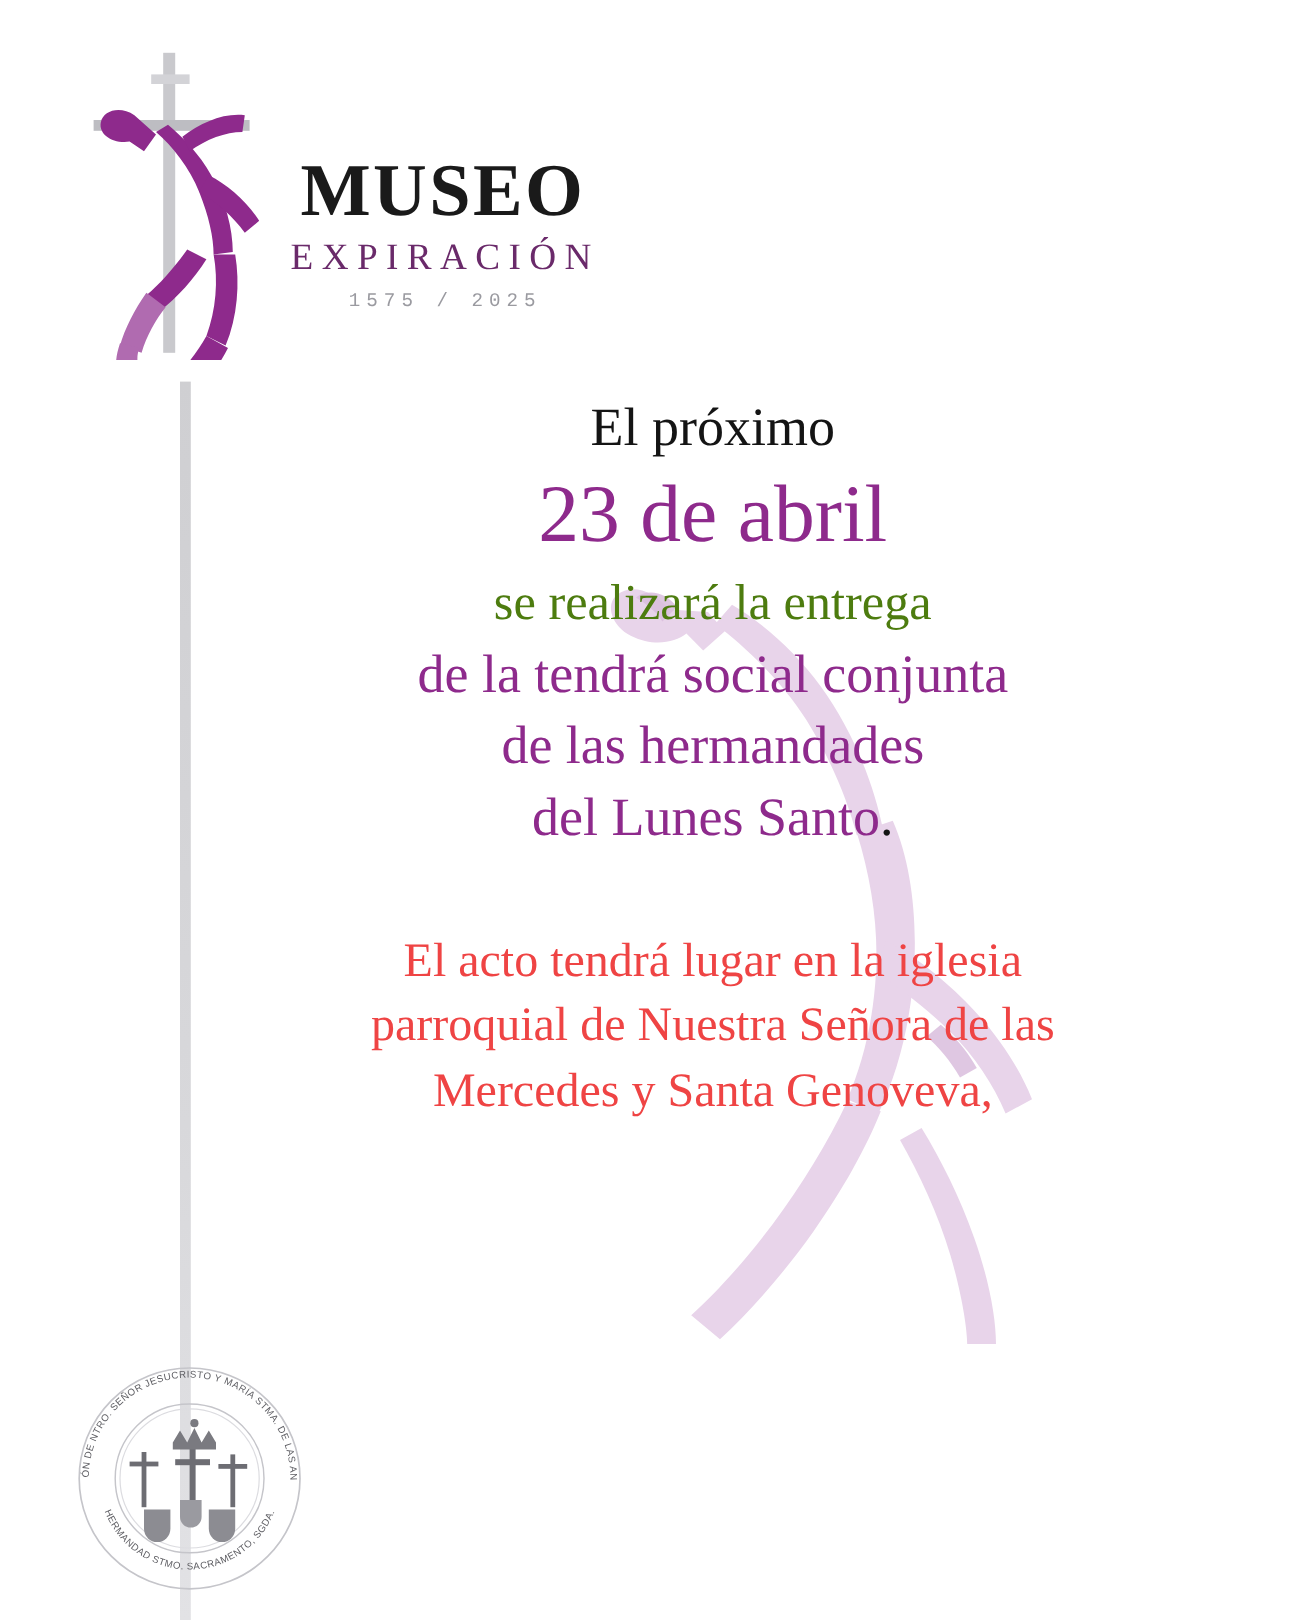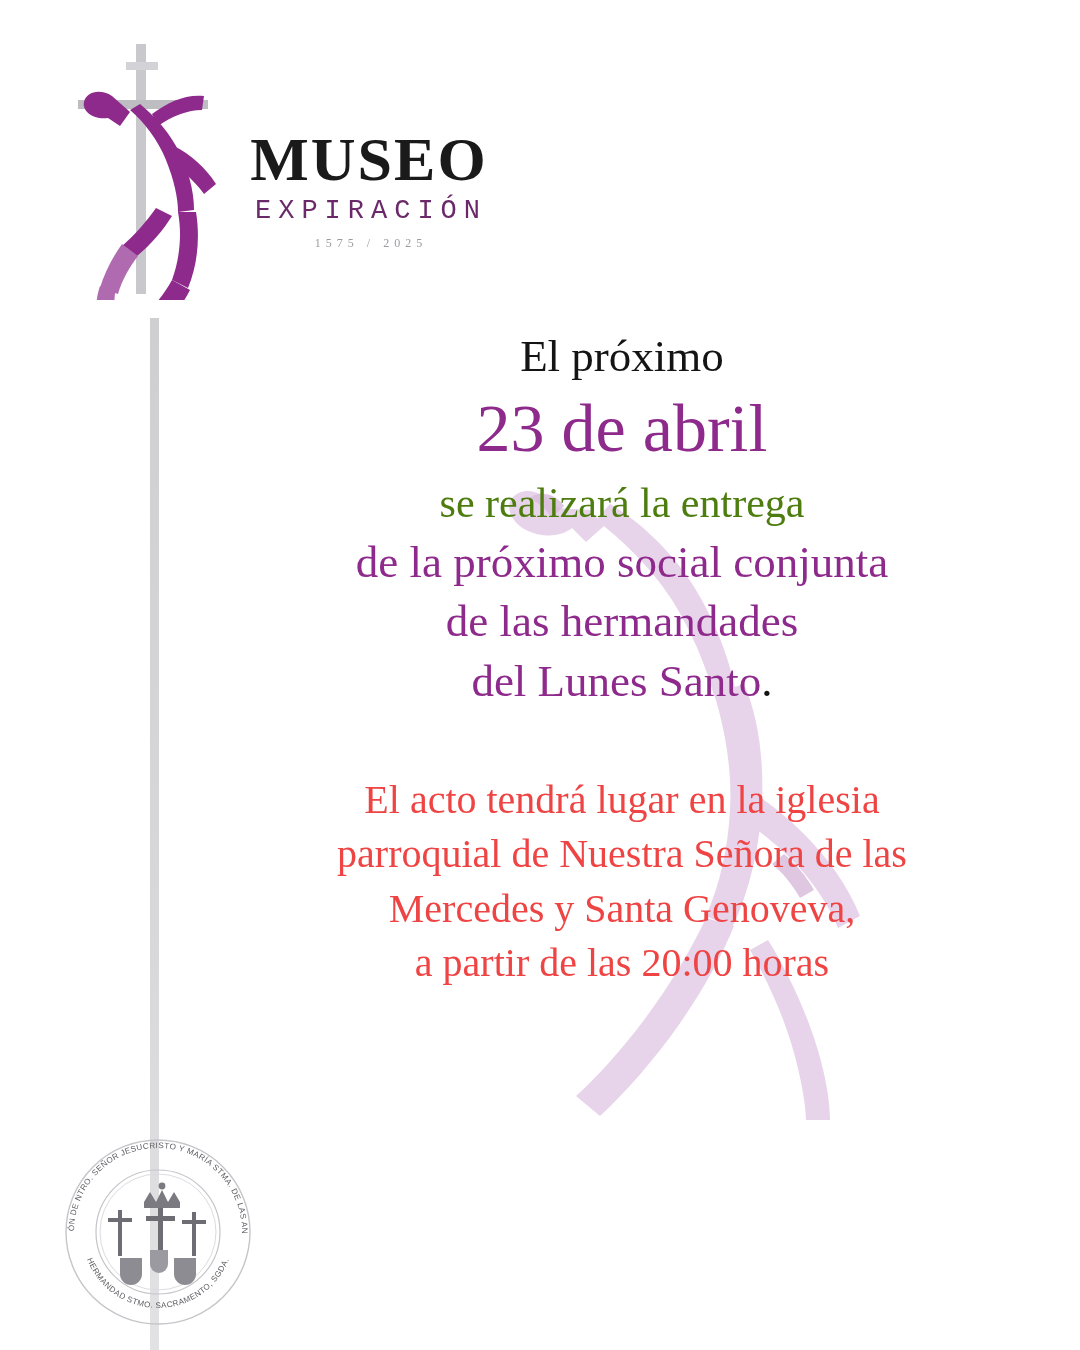--- a/index.html
+++ b/index.html
@@ -67,39 +67,39 @@
   .logo-museo {
     font-family: "Liberation Serif", serif;
     font-size: 62px;
     font-weight: 700;
     letter-spacing: 2px;
     color: #1a1a1a;
     line-height: 1;
     margin: 0;
   }
   .logo-expiracion {
-    font-family: Liberation Mono, monospace;
-    font-size: 27px;
+    font-family: Liberation Serif, serif;
+    font-size: 31px;
     font-weight: 400;
     letter-spacing: 7px;
     color: #6a2a6a;
     margin: 6px 0 0 4px;
   }
   .logo-years {
-    font-family: Liberation Serif, serif;
-    font-size: 12px;
+    font-family: Liberation Mono, monospace;
+    font-size: 16px;
     letter-spacing: 5px;
     color: #9a9aa0;
     margin: 10px 0 0 4px;
   }
 
   
   .content {
     position: absolute;
-    left: 202px;
+    left: 174px;
     top: 330px;
     width: 840px;
     text-align: center;
   }
   .line-proximo {
     font-size: 45px;
     color: #141414;
     line-height: 1.16;
     margin: 0 0 6px 0;
   }
@@ -199,29 +199,28 @@
       <div class="logo-museo">MUSEO</div>
       <div class="logo-expiracion">EXPIRACIÓN</div>
       <div class="logo-years">1575 / 2025</div>
     </div>
   </div>
 
   <div class="content">
     <p class="line-proximo">El próximo</p>
     <p class="line-date">23 de abril</p>
     <p class="line-entrega">se realizará la entrega</p>
-    <p class="purple-block">de la próximo social conjunta</p>
+    <p class="purple-block">de la tendrá social conjunta</p>
     <p class="purple-block">de las hermandades</p>
     <p class="purple-block"><span>del Lunes Santo</span><span class="dot">.</span></p>
 
     <div class="venue">
       <div>El acto tendrá lugar en la iglesia</div>
       <div>parroquial de Nuestra Señora de las</div>
       <div>Mercedes y Santa Genoveva,</div>
-      <div>a partir de las 20:00 horas</div>
     </div>
   </div>
 
   <div class="seal">
     <svg viewBox="0 0 200 200" width="200" height="200" class="seal-text-svg" aria-hidden="true">
       <defs>
         <path id="ringTop" d="M 100,100 m -84,0 a 84,84 0 1,1 168,0" fill="none"></path>
         <path id="ringBottom" d="M 100,100 m -76,0 a 76,76 0 1,0 152,0" fill="none"></path>
       </defs>
       <circle cx="100" cy="100" r="92" fill="none" stroke="#c5c5ca" stroke-width="1.4"></circle>

